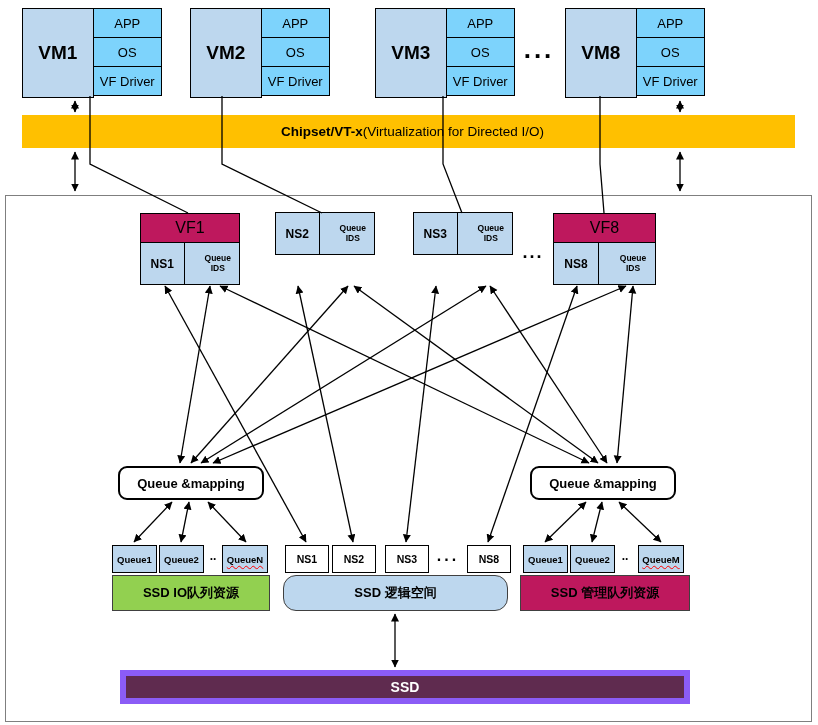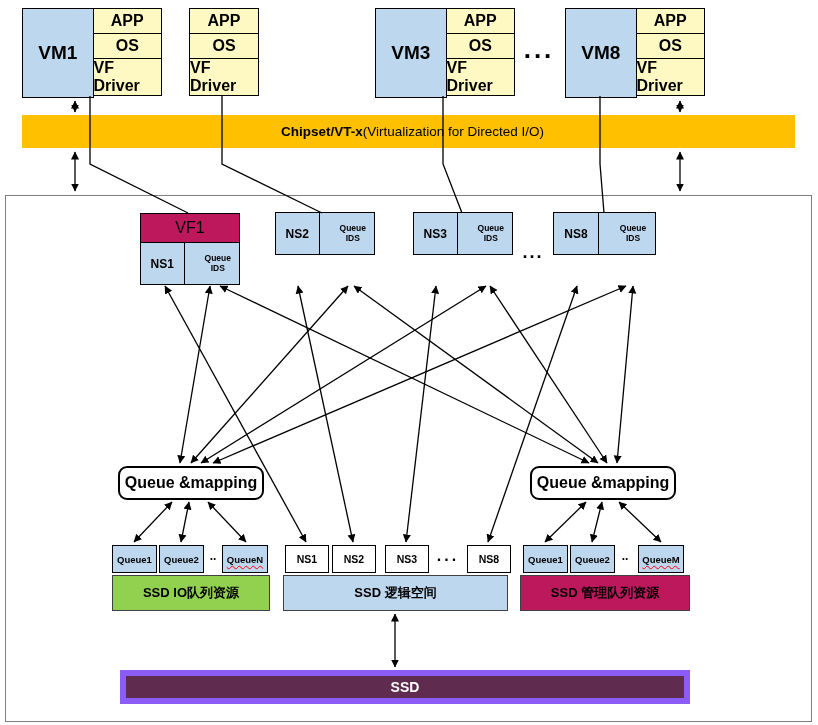--- a/index.html
+++ b/index.html
@@ -4,56 +4,56 @@
 <style>
   html,body{margin:0;padding:0;background:#fff;}
   body{width:818px;height:725px;position:relative;font-family:"Liberation Sans",sans-serif;color:#000;}
   .abs{position:absolute;box-sizing:border-box;}
 
   
   .vm{display:flex;width:140px;height:88px;}
   .vm-name{width:70px;height:88px;background:#BDD7EE;border:1.5px solid #000;
            display:flex;align-items:center;justify-content:center;font-weight:bold;font-size:19px;}
   .vm-col{width:70px;display:flex;flex-direction:column;margin-left:-1px;}
-  .vm-layer{flex:1;background:#fef9c3;border:1.5px solid #000;display:flex;align-items:center;
-            justify-content:center;font-weight:bold;font-size:16px;margin-top:-1px;}
+  .vm-layer{flex:1;background:#7dd3fc;border:1.5px solid #000;display:flex;align-items:center;
+            justify-content:center;font-weight:normal;font-size:13px;margin-top:-1px;}
   .vm-layer:first-child{margin-top:0;}
 
   
   .chipset{background:#FFC000;display:flex;align-items:center;justify-content:center;font-size:13.5px;}
   .chipset .b{font-weight:bold;margin-left:8px;}
 
   
   .frame{border:1.5px solid #7f7f7f;background:#fff;}
 
   
   .vf-name{height:28px;background:#be185d;border:1.5px solid #000;font-weight:normal;font-size:16px;
            display:flex;align-items:center;justify-content:center;}
   .vf-bottom{display:flex;height:43px;margin-top:-1px;}
   .vf-ns{width:50%;background:#BDD7EE;border:1.5px solid #000;font-weight:bold;font-size:12px;
          display:flex;align-items:center;justify-content:center;}
   .vf-q{width:50%;background:#BDD7EE;border:1.5px solid #000;font-weight:bold;font-size:8.5px;
         display:flex;flex-direction:column;align-items:center;justify-content:center;line-height:1.15;margin-left:-1px;padding-left:12px;}
 
   
-  .map{border:2px solid #000;border-radius:9px;background:#fff;font-weight:bold;font-size:16px;
+  .map{border:2px solid #000;border-radius:9px;background:#fff;font-weight:bold;font-size:13px;
        display:flex;align-items:center;justify-content:center;}
 
   
   .qbox{background:#BDD7EE;border:1.5px solid #000;font-weight:bold;font-size:9.5px;
         display:flex;align-items:center;justify-content:center;}
   .nsbox{background:#fff;border:1.5px solid #000;font-weight:bold;font-size:10.5px;
          display:flex;align-items:center;justify-content:center;}
   .squiggle{text-decoration:underline wavy #ff0000 1px;text-underline-offset:2px;text-decoration-skip-ink:none;}
 
   
   .pool{border:1px solid #404040;font-weight:bold;font-size:13px;
         display:flex;align-items:center;justify-content:center;}
   .pool-io{background:#92D050;}
-  .pool-space{background:#BDD7EE;}
+  .pool-space{background:#BDD7EE;border-radius:13px;}
   .pool-mgmt{background:#be185d;}
 
   .ssdbar{background:#5F2B4F;color:#fff;font-weight:bold;font-size:14px;border:6px solid #8b5cf6;
           display:flex;align-items:center;justify-content:center;}
 
   .dots{font-weight:bold;text-align:center;}
   svg.overlay{position:absolute;left:0;top:0;z-index:20;pointer-events:none;}
   svg.overlay line, svg.overlay polyline{stroke:#000;stroke-width:1.3;fill:none;}
 </style>
 </head>
@@ -63,20 +63,21 @@
 
 <div class="abs vm" style="left:22px;top:8px;">
   <div class="vm-name">VM1</div>
   <div class="vm-col">
     <div class="vm-layer">APP</div>
     <div class="vm-layer">OS</div>
     <div class="vm-layer">VF Driver</div>
   </div>
 </div>
 <div class="abs vm" style="left:190px;top:8px;">
+  <div class="vm-name">VM2</div>
   <div class="vm-col">
     <div class="vm-layer">APP</div>
     <div class="vm-layer">OS</div>
     <div class="vm-layer">VF Driver</div>
   </div>
 </div>
 <div class="abs vm" style="left:375px;top:8px;">
   <div class="vm-name">VM3</div>
   <div class="vm-col">
     <div class="vm-layer">APP</div>
@@ -122,20 +123,21 @@
   <div class="vf-bottom">
     <div class="vf-ns">NS3</div>
     <div class="vf-q">
       <span>Queue</span>
       <span>IDS</span>
     </div>
   </div>
 </div>
 <div class="abs dots" style="left:515px;top:242px;width:36px;font-size:18px;letter-spacing:2px;">...</div>
 <div class="abs" style="left:553px;top:213px;width:103px;">
+  <div class="vf-name">VF8</div>
   <div class="vf-bottom">
     <div class="vf-ns">NS8</div>
     <div class="vf-q">
       <span>Queue</span>
       <span>IDS</span>
     </div>
   </div>
 </div>
 
 <div class="abs map" style="left:118px;top:466px;width:146px;height:34px;">Queue &amp;mapping</div>

